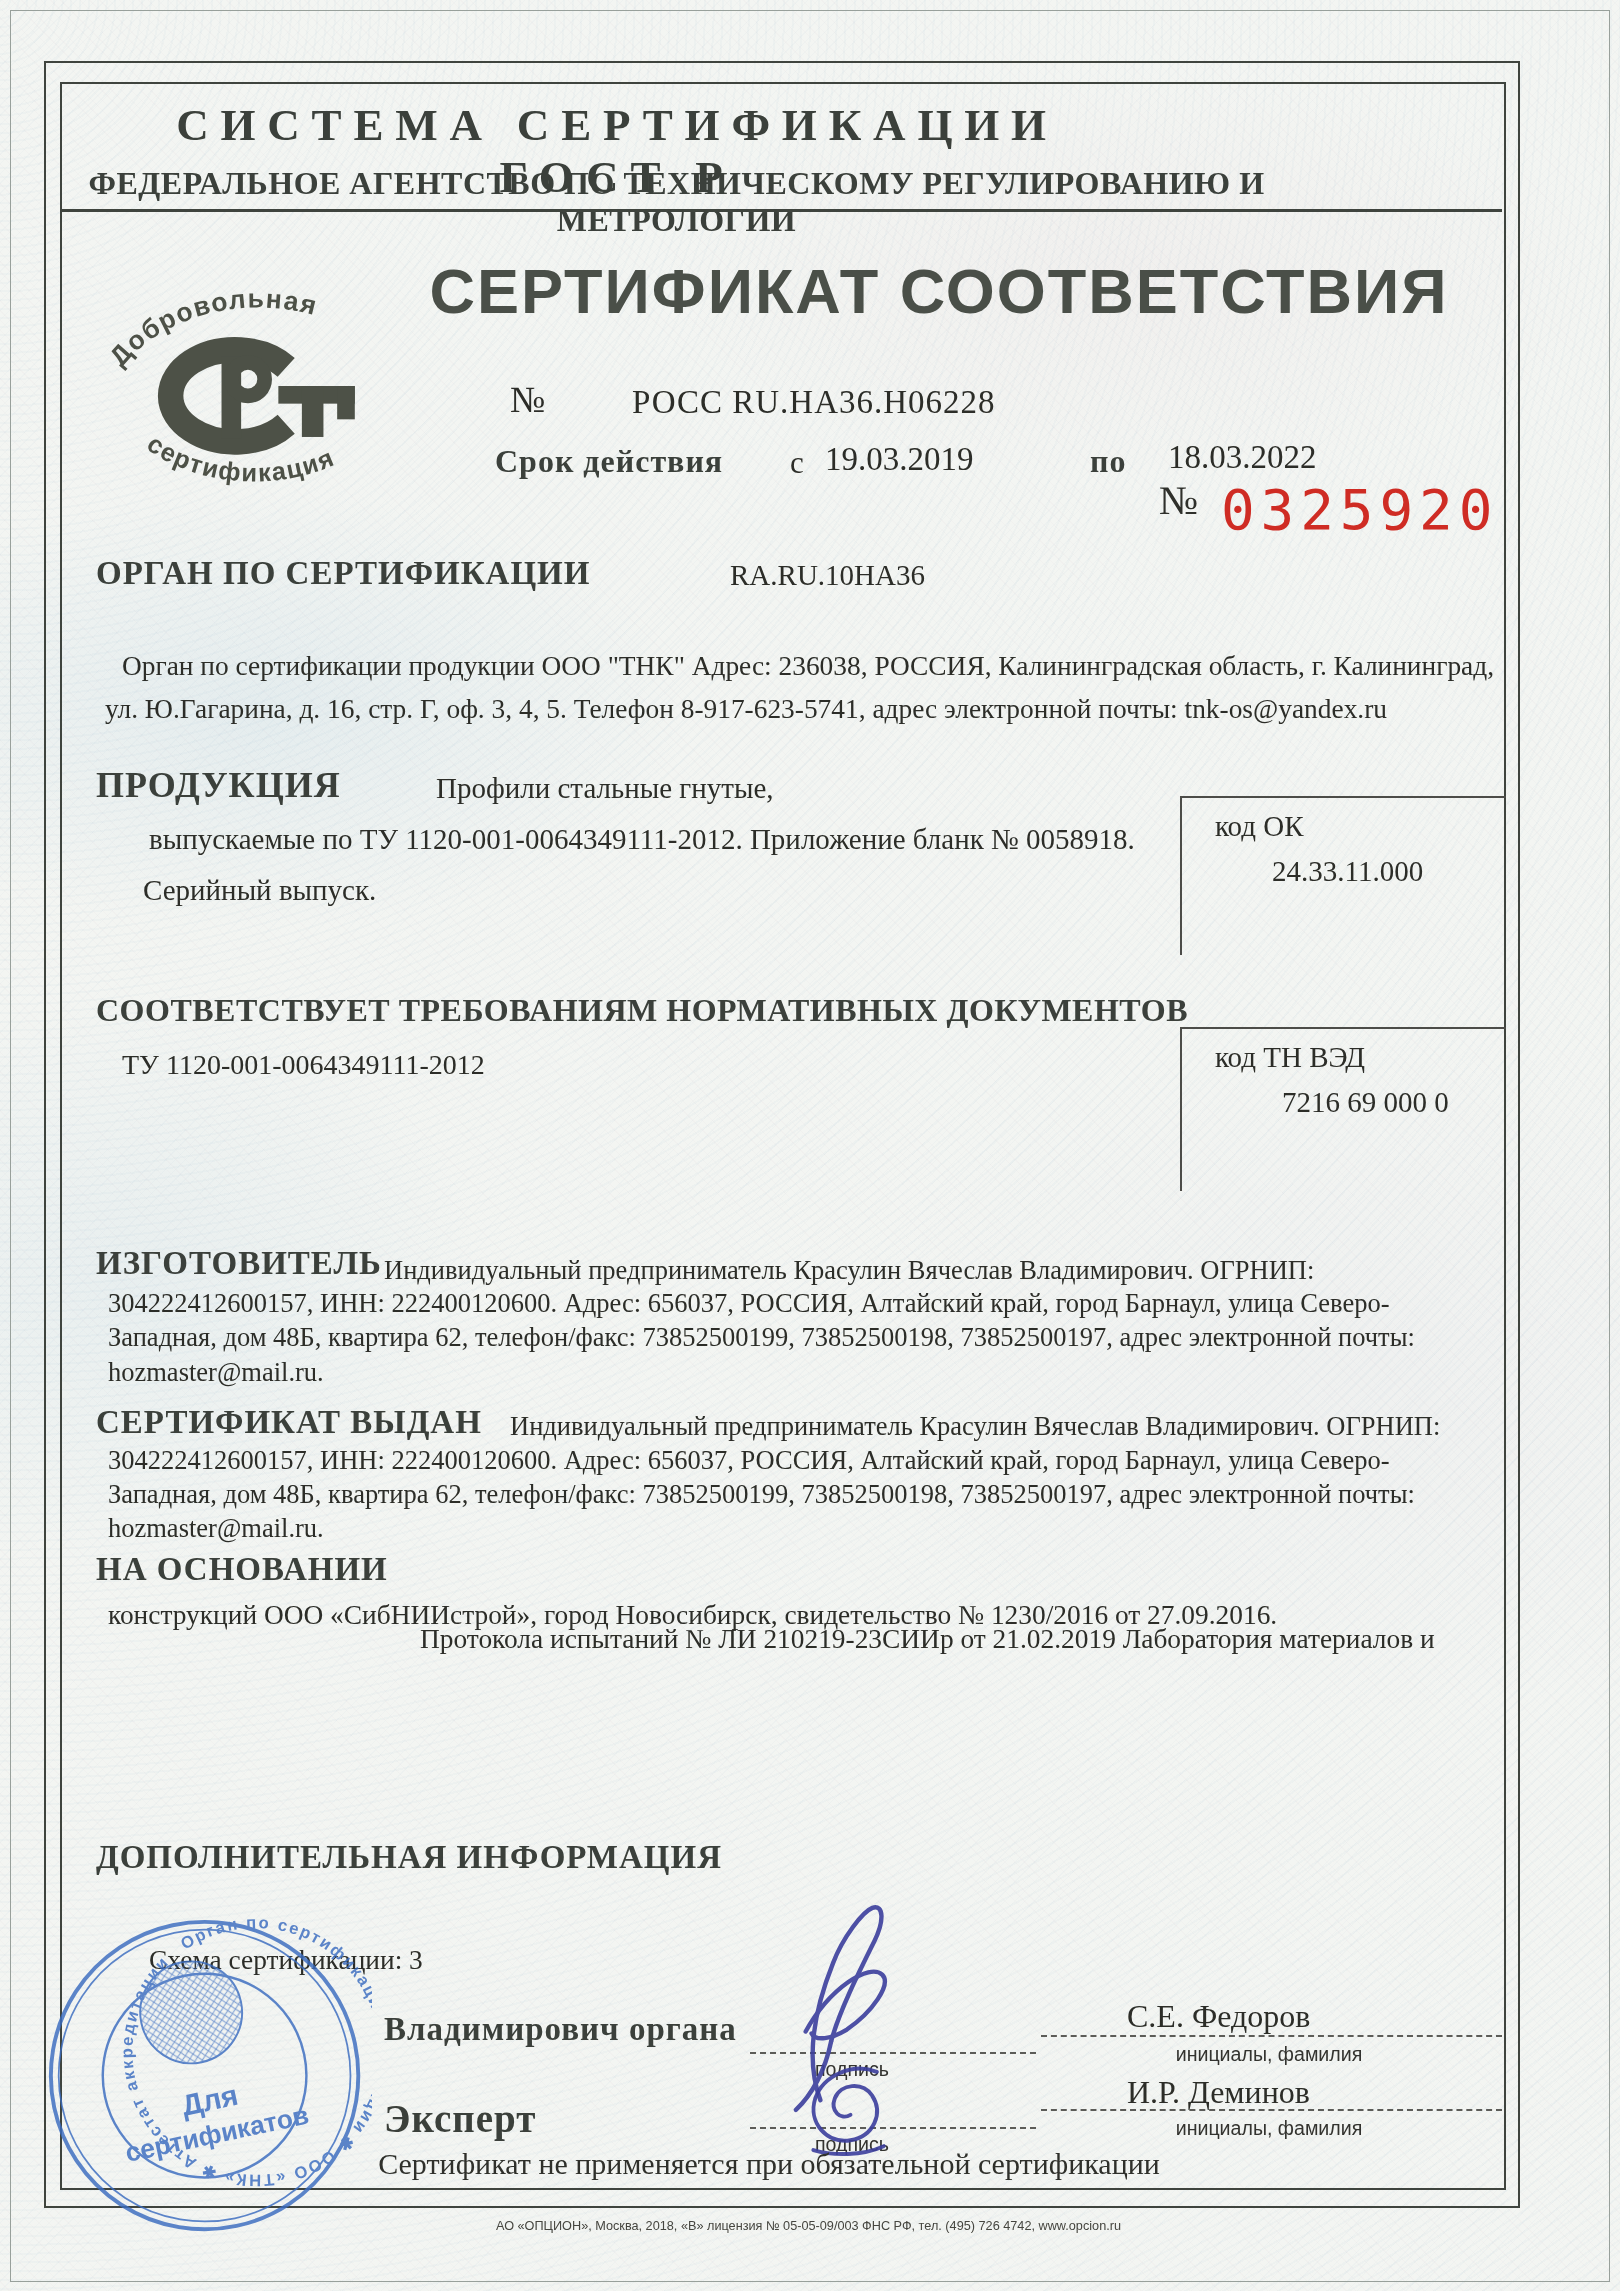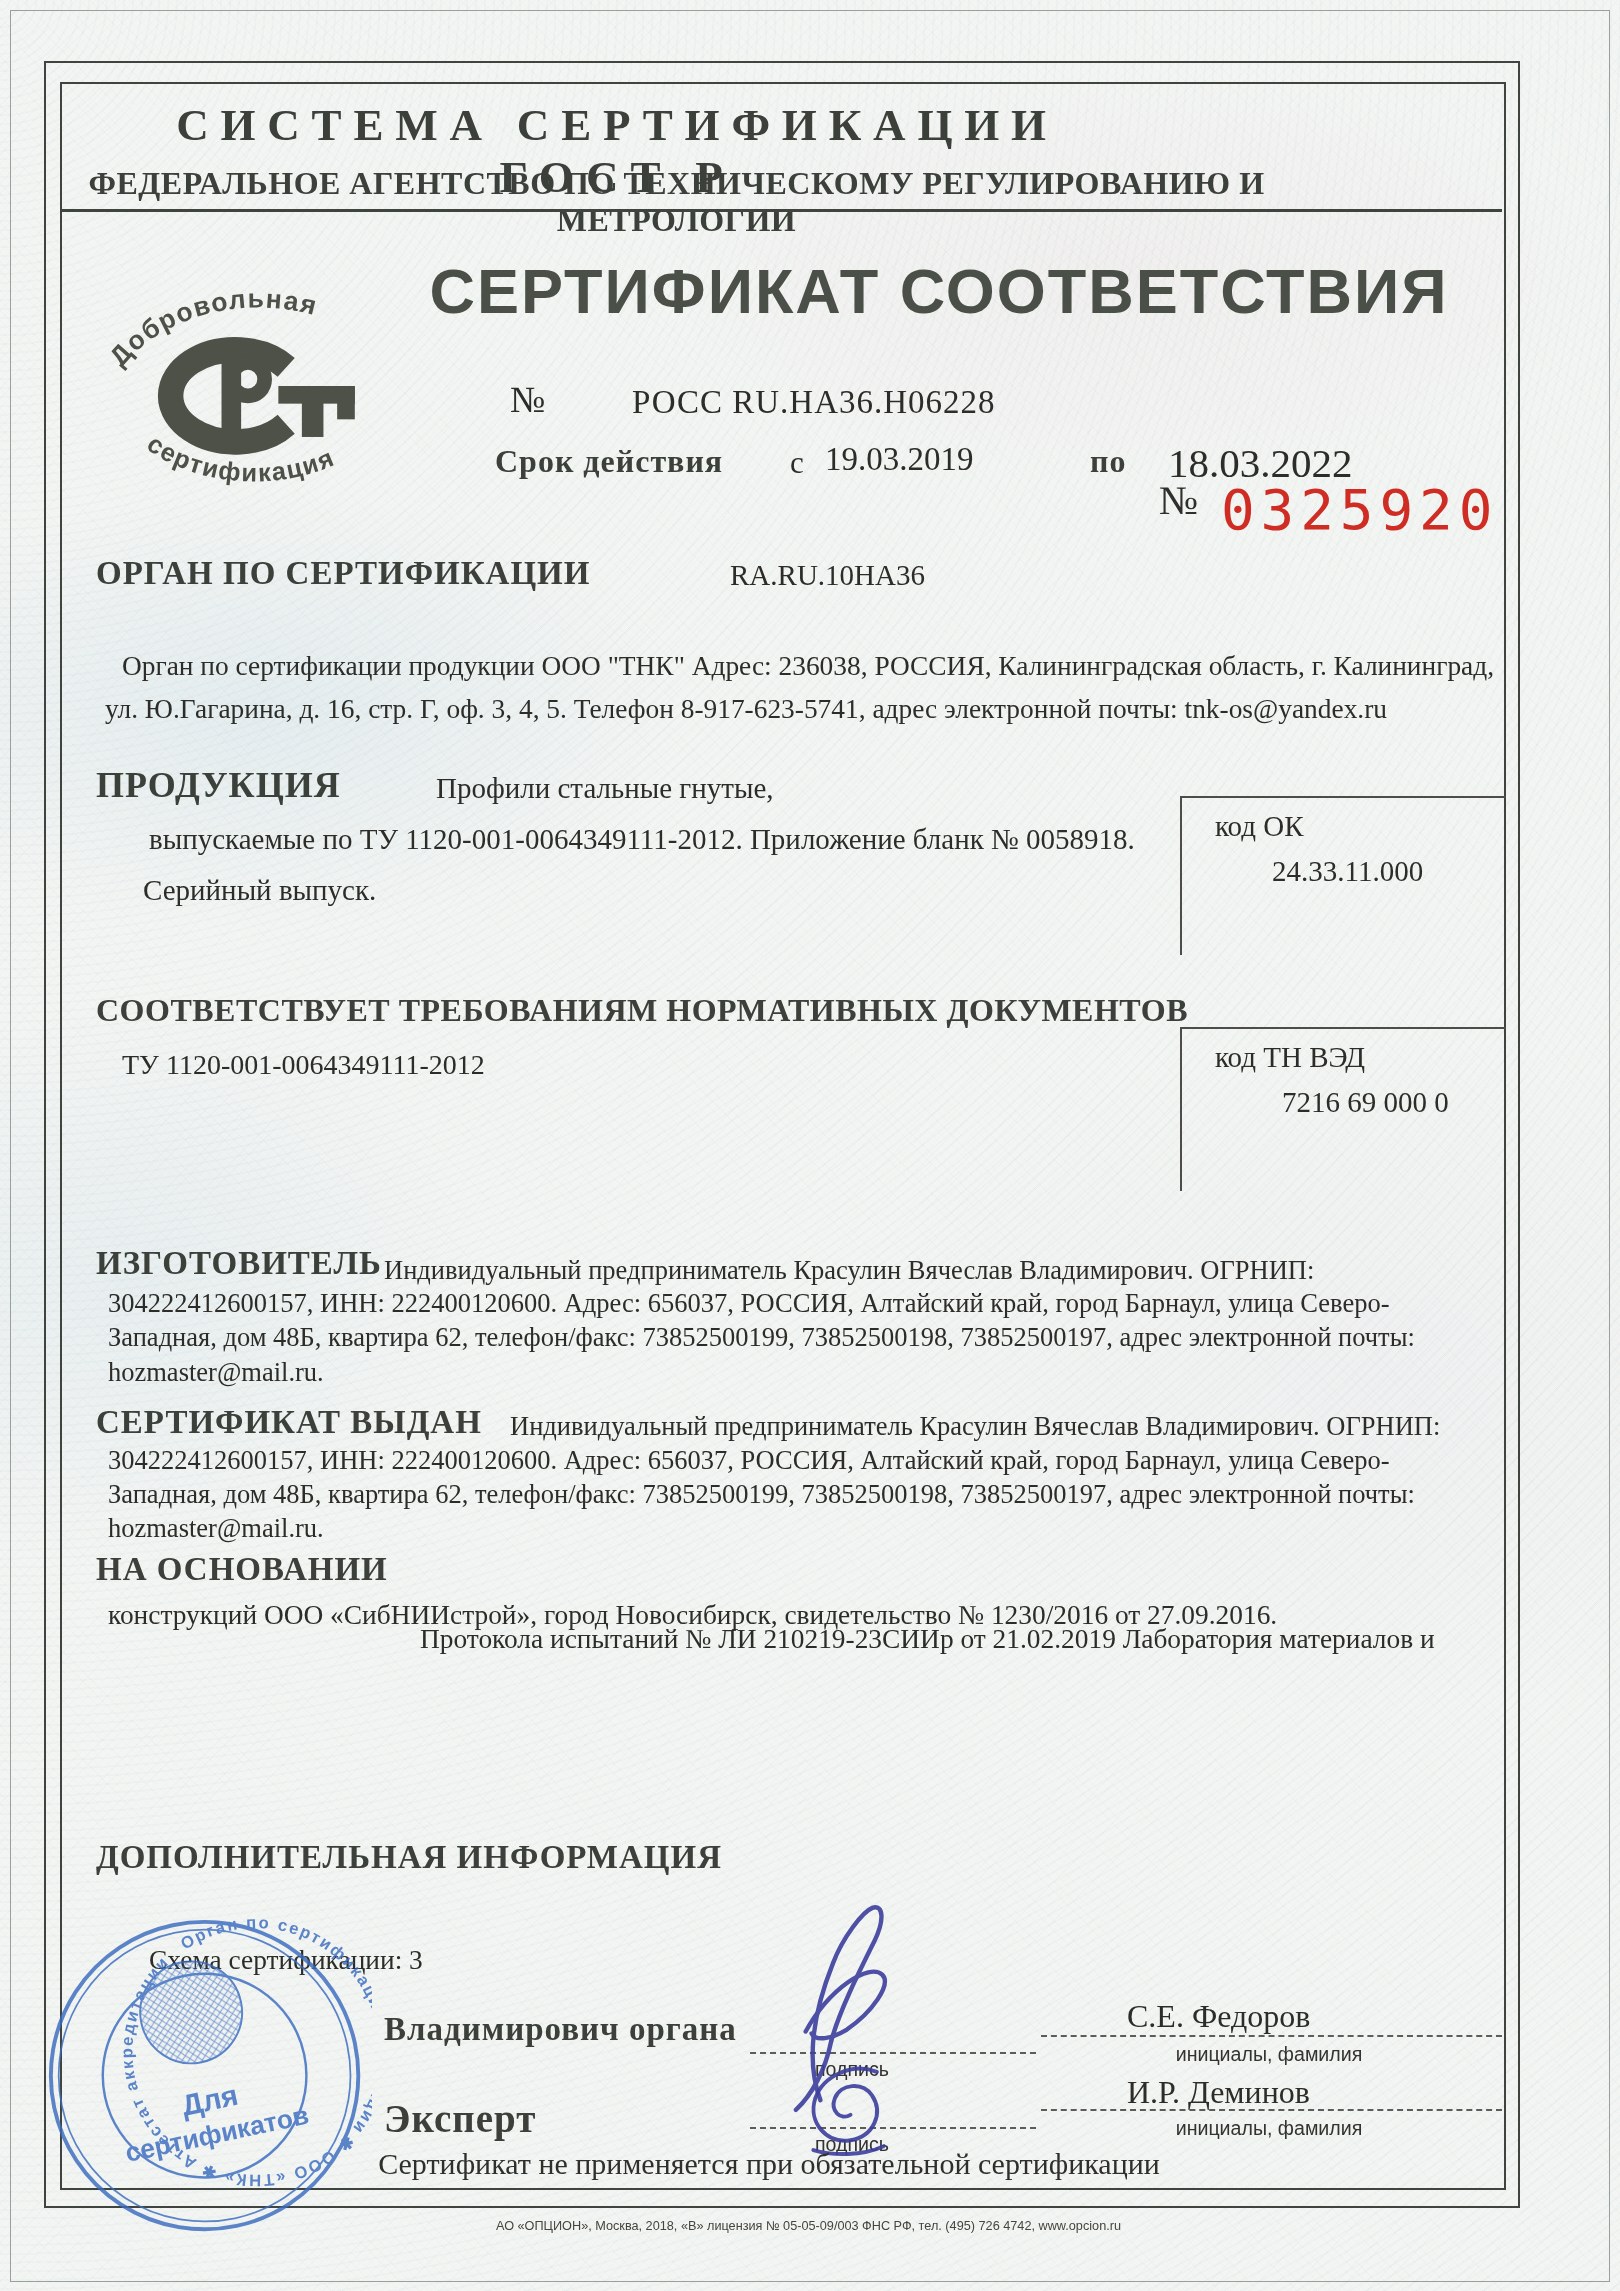--- a/index.html
+++ b/index.html
@@ -32,21 +32,21 @@
   .serif30{font-size:29px;}
   .serif28{font-size:27.4px;}
   .serif27{font-size:26.5px;}
   .lbl{font-weight:bold; color:#3b403b; letter-spacing:1px;}
   .no-label{left:510px; top:378px; font-size:37px;}
   .cert-no{left:632px; top:384px; font-size:33px; letter-spacing:1px;}
   .val-lbl{left:495px; top:443px; font-size:32px;}
   .from-lbl{left:790px; top:445px; font-size:31px;}
   .date-from{left:825px; top:441px; font-size:33px;}
   .to-lbl{left:1090px; top:443px; font-size:32px;}
-  .date-to{left:1168px; top:439px; font-size:41px;}
+  .date-to{left:1168px; top:439px; font-size:33px;}
   .form-no-sign{left:1159px; top:476px; font-size:41px; color:#2f302b;}
   .form-no{left:1221px; top:477px; font-family:"DejaVu Sans Mono", monospace; font-size:56px;
            letter-spacing:5.9px; color:#cf2c24;}
   .org-label{left:96px; top:555px; font-size:33px;}
   .org-code{left:730px; top:559px; font-size:29px;}
   .org-l1{left:122px; top:651px;}
   .org-l2{left:105px; top:694px;}
   .prod-label{left:96px; top:764px; font-size:36px;}
   .prod-l1{left:420px; top:772px;margin-left:16px;}
   .prod-l2{left:149px; top:823px;}

